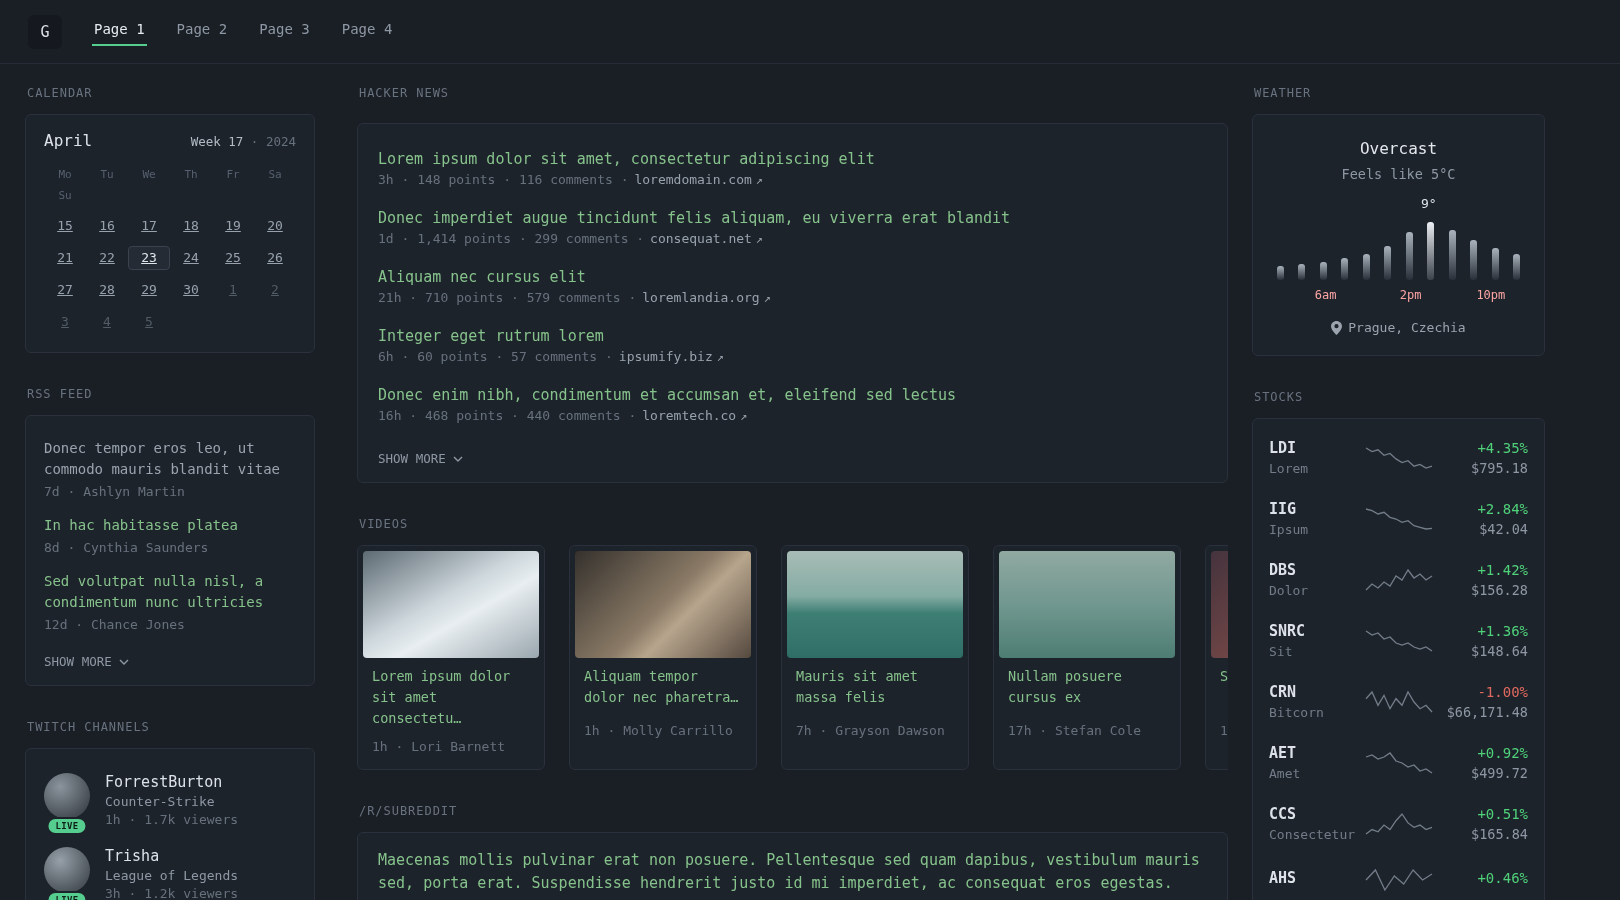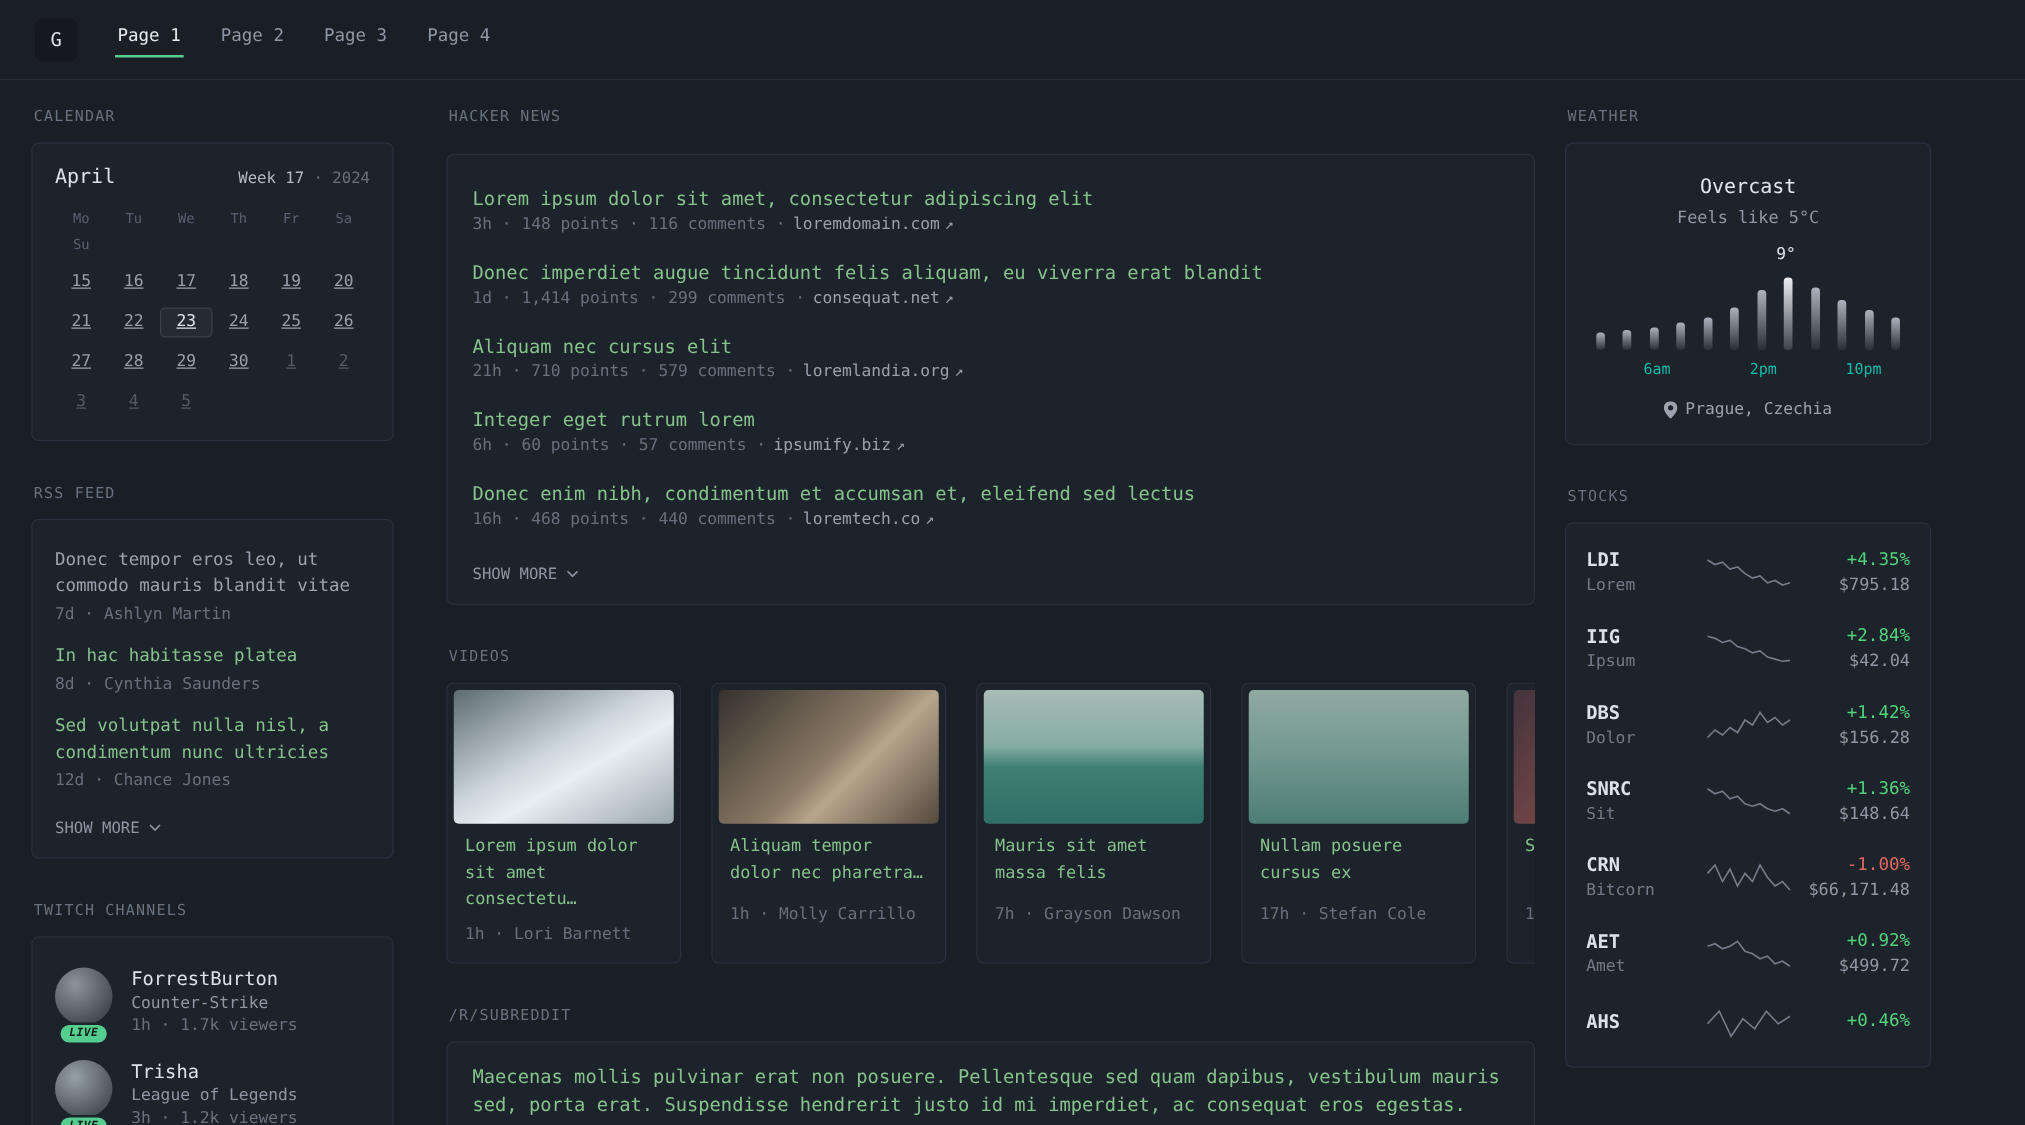--- a/index.html
+++ b/index.html
@@ -51,21 +51,21 @@
   .feed-title { font-size:14px; line-height:1.5; color:var(--link); cursor:pointer; }
   .feed-item.read .feed-title { color:#9aa3ae; }
   .meta { font-size:13px; color:var(--dim); margin-top:4px; }
   .src { color:#98a2ad; margin-left:6px; cursor:pointer; text-decoration:none; }
   .ext { color:#98a2ad; margin-left:4px; font-size:12px; }
   .show-more { display:inline-flex; align-items:center; gap:7px; font-size:12.5px; color:#8e98a4; margin-top:6px; cursor:pointer; }
   .show-more svg { stroke:#8e98a4; }
 
   
   .chan { display:flex; gap:15px; margin:10px 0 20px; }
-  .av-wrap { position:relative; width:46px; flex-shrink:0;font-style:italic; }
+  .av-wrap { position:relative; width:46px; flex-shrink:0; }
   .avatar { width:46px; height:46px; border-radius:50%; }
   .av-1 { background:radial-gradient(circle at 35% 30%, #8b949c, #434a52 75%); }
   .av-2 { background:radial-gradient(circle at 35% 30%, #96a0a8, #4a5158 75%); }
   .av-3 { background:radial-gradient(circle at 35% 30%, #d8c8b2, #6b5f50 75%); }
   .live { position:absolute; left:50%; bottom:-8px; transform:translateX(-50%);
           background:var(--accent); color:#0f1f17; font-size:9px; font-weight:bold;
           padding:2px 7px; border-radius:9px; border:2px solid var(--card); letter-spacing:.04em; }
   .chan-name { font-size:15px; color:var(--bright); cursor:pointer; }
   .chan-game { font-size:13px; color:#8e98a4; margin-top:3px; }
   .chan-meta { font-size:13px; color:var(--dim); margin-top:3px; }
@@ -93,21 +93,21 @@
 
   
   .weather { padding:18px 18px 20px; text-align:center; }
   .w-cond { font-size:16px; color:#e2e7ec; margin-top:6px; }
   .w-feels { font-size:13.5px; color:#8e98a4; margin:8px 0 14px; }
   .w-chart { position:relative; height:84px; margin:0 6px; }
   .w-peak { position:absolute; top:0; transform:translateX(-50%); font-size:13px; color:#dfe5ea; }
   .w-bars { position:absolute; left:0; right:0; bottom:0; height:64px; display:flex; justify-content:space-between; align-items:flex-end; }
   .wbar { width:7px; border-radius:3px; background:linear-gradient(to bottom,#aab3bd, rgba(90,100,112,.18)); }
   .wbar.hl { background:linear-gradient(to bottom,#eceff3, rgba(150,160,170,.25)); }
-  .w-hours { position:relative; height:18px; margin:8px 6px 0; font-size:12px; color:#14b8a6; }
+  .w-hours { position:relative; height:18px; margin:8px 6px 0; font-size:12px; color:#fca5a5; }
   .w-hours span { position:absolute; transform:translateX(-50%); }
   .w-loc { display:flex; justify-content:center; align-items:center; gap:6px; margin-top:14px; font-size:13px; color:#9aa3ae; }
 
   
   .stocks { padding:8px 16px; }
   .stock { display:grid; grid-template-columns:1fr 80px 1fr; align-items:center; padding:12px 0; }
   .s-sym { font-size:15px; font-weight:bold; color:var(--bright); }
   .s-name { font-size:13px; color:#727c88; margin-top:4px; }
   .s-right { text-align:right; }
   .s-chg { font-size:14px; }
@@ -428,20 +428,33 @@
           </div>
           <svg class="spark" width="68" height="28">
               <polyline points="1.0,8.0 7.0,6.0 13.0,10.0 19.0,8.0 25.0,4.0 31.0,12.0 37.0,14.0 43.0,18.0 49.0,16.0 55.0,22.0 61.0,20.0 67.0,24.0" fill="none" stroke="#737d89" stroke-width="1.3"></polyline>
             </svg>
           <div class="s-right">
             <div class="s-chg up">+0.92%</div>
             <div class="s-price">$499.72</div>
           </div>
         </div>
 
+        <div class="stock">
+          <div>
+            <div class="s-sym">CCS</div>
+            <div class="s-name">Consectetur</div>
+          </div>
+          <svg class="spark" width="68" height="28">
+              <polyline points="1.0,24.0 7.0,19.6 13.0,21.8 19.0,15.1 25.0,19.6 31.0,10.7 37.0,4.0 43.0,12.9 49.0,17.3 55.0,15.1 61.0,19.6 67.0,17.3" fill="none" stroke="#737d89" stroke-width="1.3"></polyline>
+            </svg>
+          <div class="s-right">
+            <div class="s-chg up">+0.51%</div>
+            <div class="s-price">$165.84</div>
+          </div>
+        </div>
 
         <div class="stock">
           <div>
             <div class="s-sym">AHS</div>
             <div class="s-name"></div>
           </div>
           <svg class="spark" width="68" height="28">
               <polyline points="1.0,14.0 10.4,4.0 19.9,24.0 29.3,10.0 38.7,18.0 48.1,4.0 57.6,14.0 67.0,8.0" fill="none" stroke="#737d89" stroke-width="1.3"></polyline>
             </svg>
           <div class="s-right">

